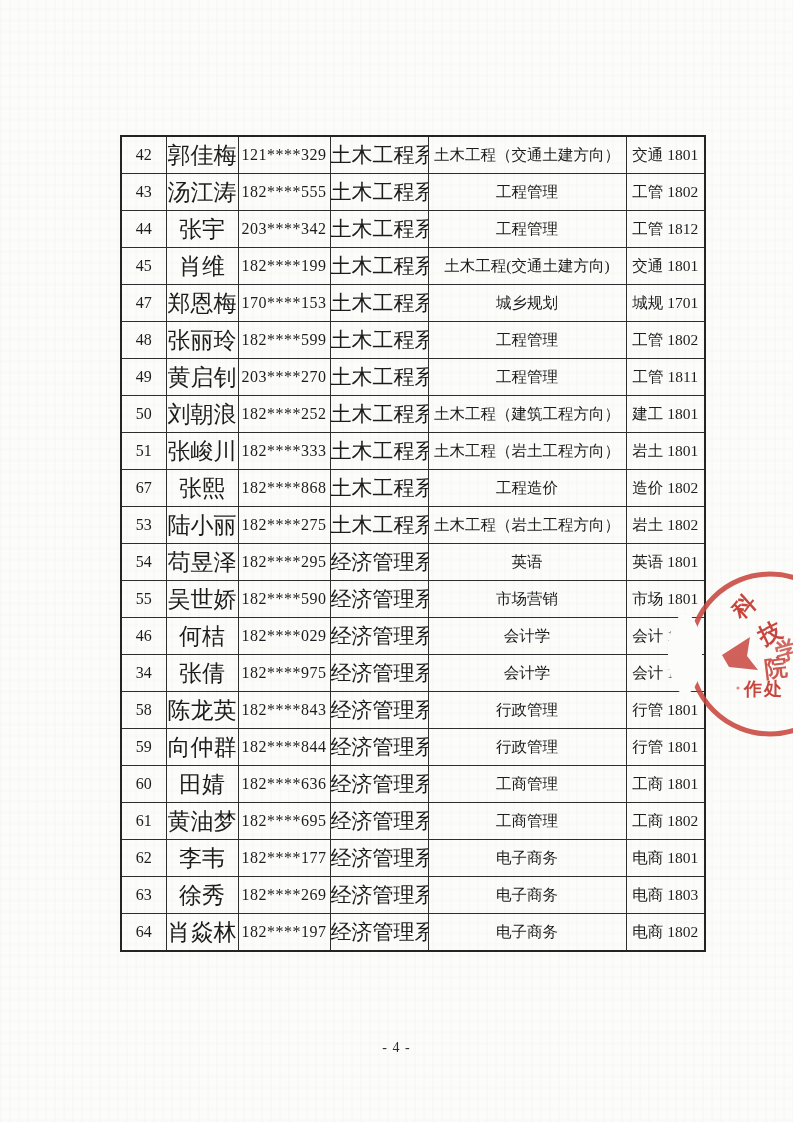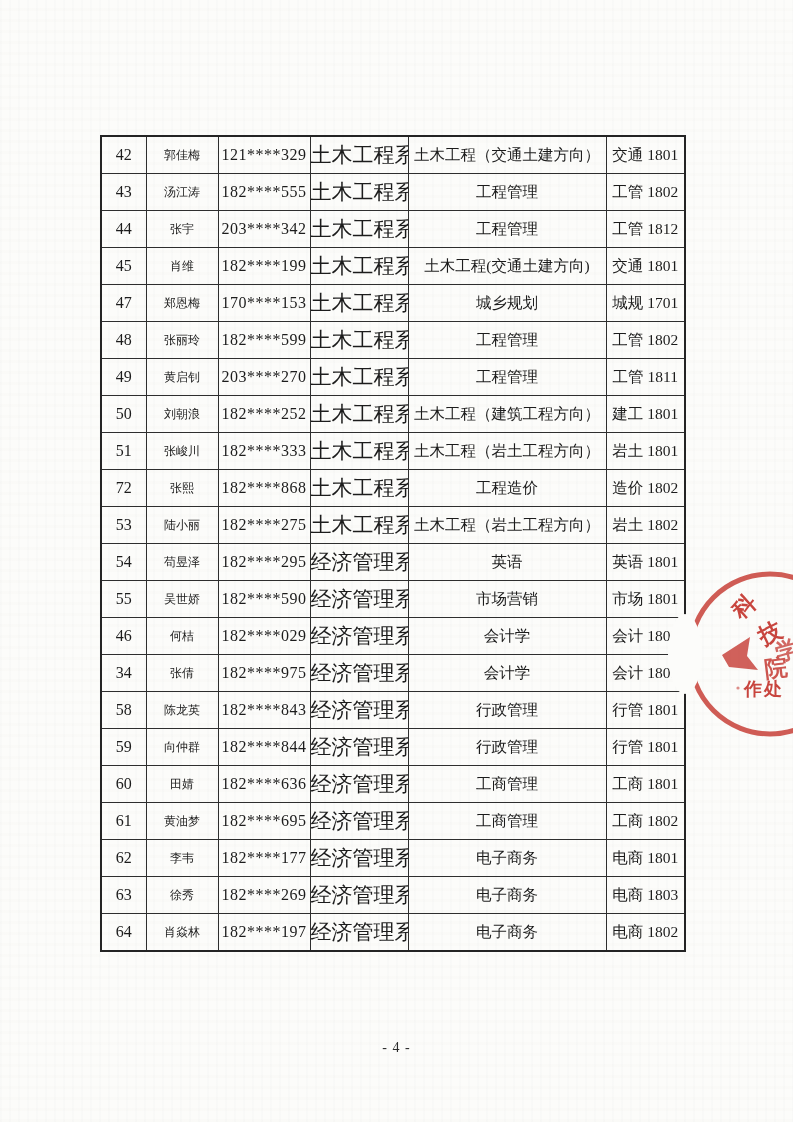--- a/index.html
+++ b/index.html
@@ -13,37 +13,37 @@
     background: #fcfcfa;
     background-image:
       repeating-linear-gradient(90deg, rgba(190,198,205,0.05) 0 2px, rgba(0,0,0,0) 2px 9px),
       repeating-linear-gradient(0deg, rgba(205,200,185,0.04) 0 3px, rgba(0,0,0,0) 3px 11px);
     overflow: hidden;
     font-family: "Liberation Serif", "DejaVu Serif", serif;
     color: #1c1c1c;
   }
   table.roster {
     position: absolute;
-    left: 100px; top: 135px;
+    left: 120px; top: 135px;
     width: 584px;
     border-collapse: collapse;
     table-layout: fixed;
     border: 2px solid #242424;
   }
   table.roster td {
     border: 1px solid #2e2e2e;
     height: 36px;
     padding: 0;
     text-align: center;
     vertical-align: middle;
     white-space: nowrap;
     overflow: hidden;
   }
   td.c0 { font-size: 16px; }
-  td.c1 { font-size: 12px; }
+  td.c1 { font-size: 23px; }
   td.c2 { font-size: 16px; letter-spacing: 0.5px; }
   td.c3 { font-size: 21px; }
   td.c4 { font-size: 15.5px; }
   td.c5 { font-size: 15.5px; }
   .footer-pagenum {
     position: absolute;
     left: 0; top: 1040px;
     width: 100%;
     text-align: center;
     font-size: 14px;
@@ -145,21 +145,21 @@
         </tr>
         <tr>
           <td class="c0">51</td>
           <td class="c1">张峻川</td>
           <td class="c2">182****333</td>
           <td class="c3">土木工程系</td>
           <td class="c4">土木工程（岩土工程方向）</td>
           <td class="c5">岩土 1801</td>
         </tr>
         <tr>
-          <td class="c0">72</td>
+          <td class="c0">67</td>
           <td class="c1">张熙</td>
           <td class="c2">182****868</td>
           <td class="c3">土木工程系</td>
           <td class="c4">工程造价</td>
           <td class="c5">造价 1802</td>
         </tr>
         <tr>
           <td class="c0">53</td>
           <td class="c1">陆小丽</td>
           <td class="c2">182****275</td>

